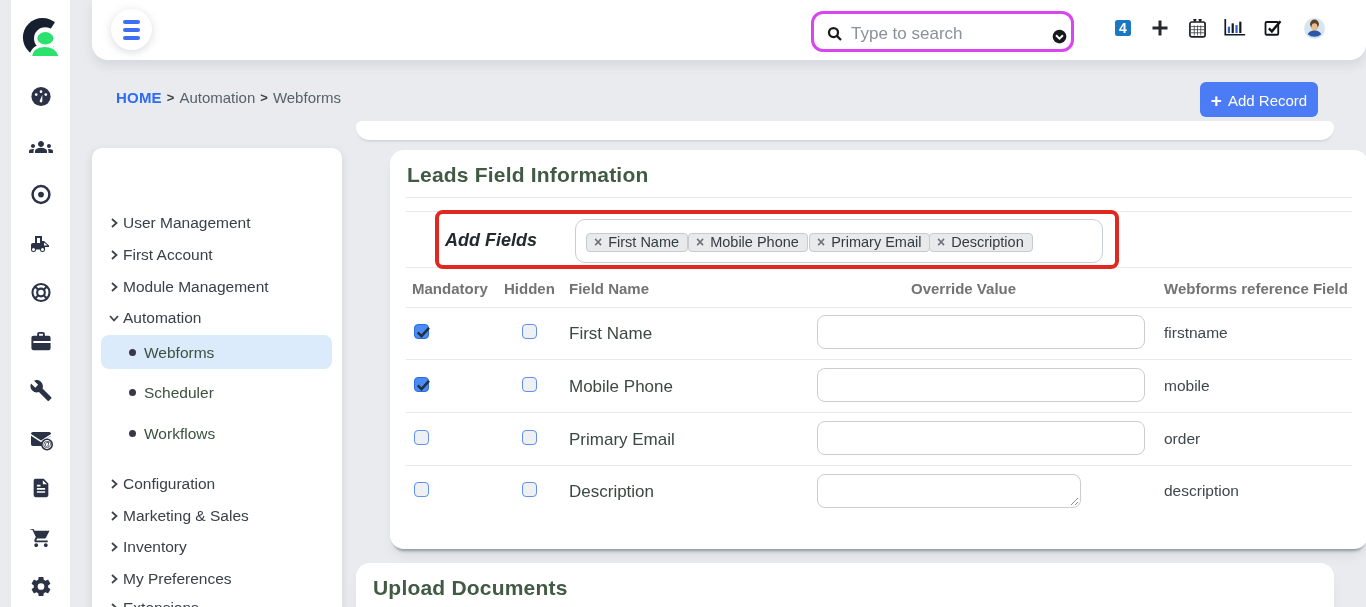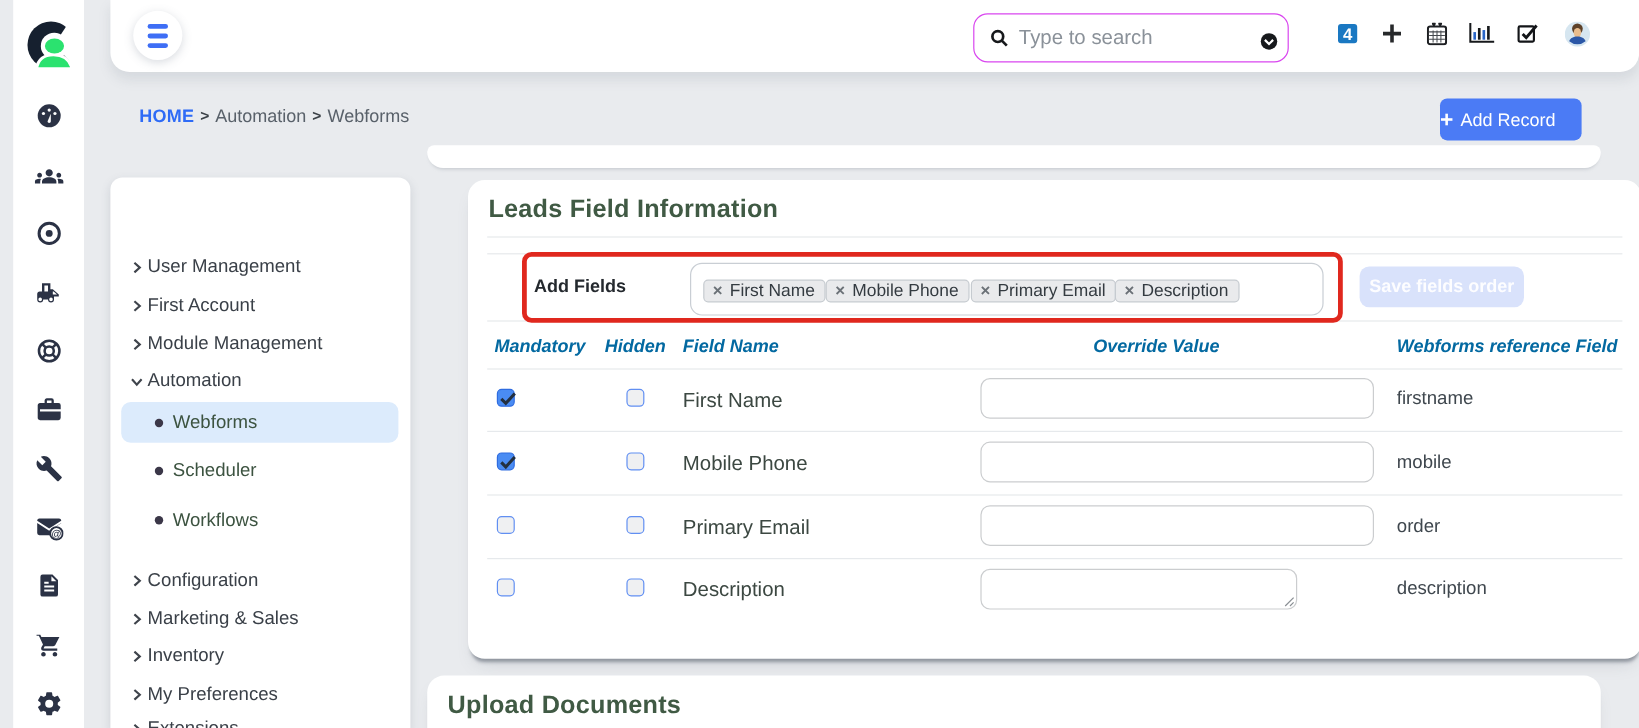--- a/index.html
+++ b/index.html
@@ -11,54 +11,54 @@
 #rail { left:11px; top:0; width:59px; height:607px; background:#fff; }
 #rail svg { position:absolute; left:50%; transform:translateX(-50%); }
 
 
 #header { left:92px; top:0; width:1274px; height:60px; background:#fff;
   border-radius:0 0 16px 16px; box-shadow:0 6px 10px rgba(120,128,140,.16); }
 #burger { position:absolute; left:19px; top:9px; width:41px; height:41px; background:#fff;
   border-radius:50%; box-shadow:0 2px 8px rgba(100,110,130,.25); }
 #burger i { position:absolute; left:12px; width:17px; height:3.6px; background:#3e6ef5; border-radius:2px; display:block;}
 #searchbox { position:absolute; left:719px; top:11px; width:263px; height:41px; background:#fff;
-  border:1px solid #d946ef; border-radius:12px; }
+  border:3px solid #d946ef; border-radius:12px; }
 #searchbox .ph { position:absolute; left:37px; top:10px; font-size:17px; color:#8a9199; }
 .topicon { position:absolute; top:0; }
 
 
 #crumb { left:116px; top:89px; font-size:15px; color:#59616a; }
 #crumb b { color:#2e6bf6; font-weight:bold; letter-spacing:.2px; }
 #crumb span.sep { color:#3c4248; font-size:13px; font-weight:bold; padding:0 5px; position:relative; top:-1px;}
 
 #addrec { left:1200px; top:82px; width:118px; height:35px; background:#4b7bf5; border-radius:6px;
-  color:#fff; font-size:15px; line-height:35px; }
+  color:#fff; font-size:15px; text-align:center; line-height:35px; }
 #addrec .pl { font-size:19px; font-weight:bold; position:relative; top:1px; margin-right:6px;}
 
 #strip { left:356px; top:121px; width:978px; height:19px; background:#fff; border-radius:6px 6px 14px 14px; box-shadow:0 3px 3px -2px rgba(145,152,163,.4); }
 
 
 .card { background:#fff; border-radius:14px; box-shadow:0 5px 3px -3px rgba(120,127,138,.75), 0 9px 14px -7px rgba(128,136,148,.3); }
 #main { left:356px; top:150px; width:978px; height:399px;margin-left:34px; }
 #upload { left:356px; top:563px; width:978px; height:80px; border-radius:14px 14px 0 0; }
 .cardtitle { position:absolute; left:17px; font-weight:bold; font-size:21px; color:#405a44; letter-spacing:.2px;}
 .hline { position:absolute; height:1px; background:#e6e9ec; left:16px; right:16px; }
 
 
-#aflabel { left:55px; top:80px; font-weight:bold; font-size:15px; color:#24292e; }
+#aflabel { left:55px; top:80px; font-weight:bold; font-size:18px; color:#24292e;font-style:italic; }
 #afinput { left:185px; top:69px; width:528px; height:44px; border:1px solid #c9ced4; border-radius:10px; }
 .chip { position:absolute; top:83px; height:19px; background:#e9eaec; border:1px solid #c6cbd0; border-radius:4px;
   font-size:14.5px; color:#343b41; line-height:17px; padding:0 8px 0 7px; white-space:nowrap; }
 .chip em { font-style:normal; color:#6b7177; margin-right:6px; font-size:14px; font-weight:bold;}
 #savebtn { left:743px; top:72px; width:137px; height:34px; background:#d9e2fb; border-radius:8px;
   color:#fdfdff; font-weight:bold; font-size:15px; text-align:center; line-height:34px; }
 #redbox { left:45px; top:60px; width:684px; height:59px; border:4px solid #e0281e; border-radius:8px; }
 
 
-.th { position:absolute; font-weight:bold; font-size:15px; color:#0369a1; top:130px;font-style:italic; }
+.th { position:absolute; font-weight:bold; font-size:15px; color:#737373; top:130px; }
 .cb { position:absolute; width:15px; height:15px; border-radius:4px; }
 .cb.on { background:#4a8cf3; border:1.5px solid #2f6ce0; }
 .cb.off { background:#eff0f2; border:1.5px solid #618ff2; width:14.5px; height:14.5px;}
 .cb.on svg { position:absolute; left:-1px; top:-2px; }
 .fname { position:absolute; left:179px; font-size:17px; line-height:20px; color:#3c4842; }
 .tinput { position:absolute; left:427px; width:328px; height:34px; border:1px solid #cbcdcf; border-radius:8px; background:#fff;}
 .rref { position:absolute; left:774px; font-size:15.5px; color:#3f474e; }
 
 
 #settings { left:92px; top:148px; width:250px; height:459px; background:#fff; border-radius:10px 10px 0 0;
@@ -184,21 +184,20 @@
   <div class="hline" style="top:209px"></div>
   <div class="hline" style="top:262px"></div>
   <div class="hline" style="top:315px"></div>
 
   <div id="aflabel" class="abs">Add Fields</div>
   <div id="afinput" class="abs"></div>
   <div class="chip" style="left:196px"><em>×</em>First Name</div>
   <div class="chip" style="left:298px"><em>×</em>Mobile Phone</div>
   <div class="chip" style="left:419px"><em>×</em>Primary Email</div>
   <div class="chip" style="left:539px"><em>×</em>Description</div>
-  <div id="savebtn" class="abs">Save fields order</div>
   <div id="redbox" class="abs"></div>
 
   <div class="th" style="left:22px">Mandatory</div>
   <div class="th" style="left:114px">Hidden</div>
   <div class="th" style="left:179px">Field Name</div>
   <div class="th" style="left:521px">Override Value</div>
   <div class="th" style="left:774px">Webforms reference Field</div>
 
   <div class="cb on" style="left:24px; top:174px">
       <svg width="18" height="18" viewBox="0 0 24 24">

